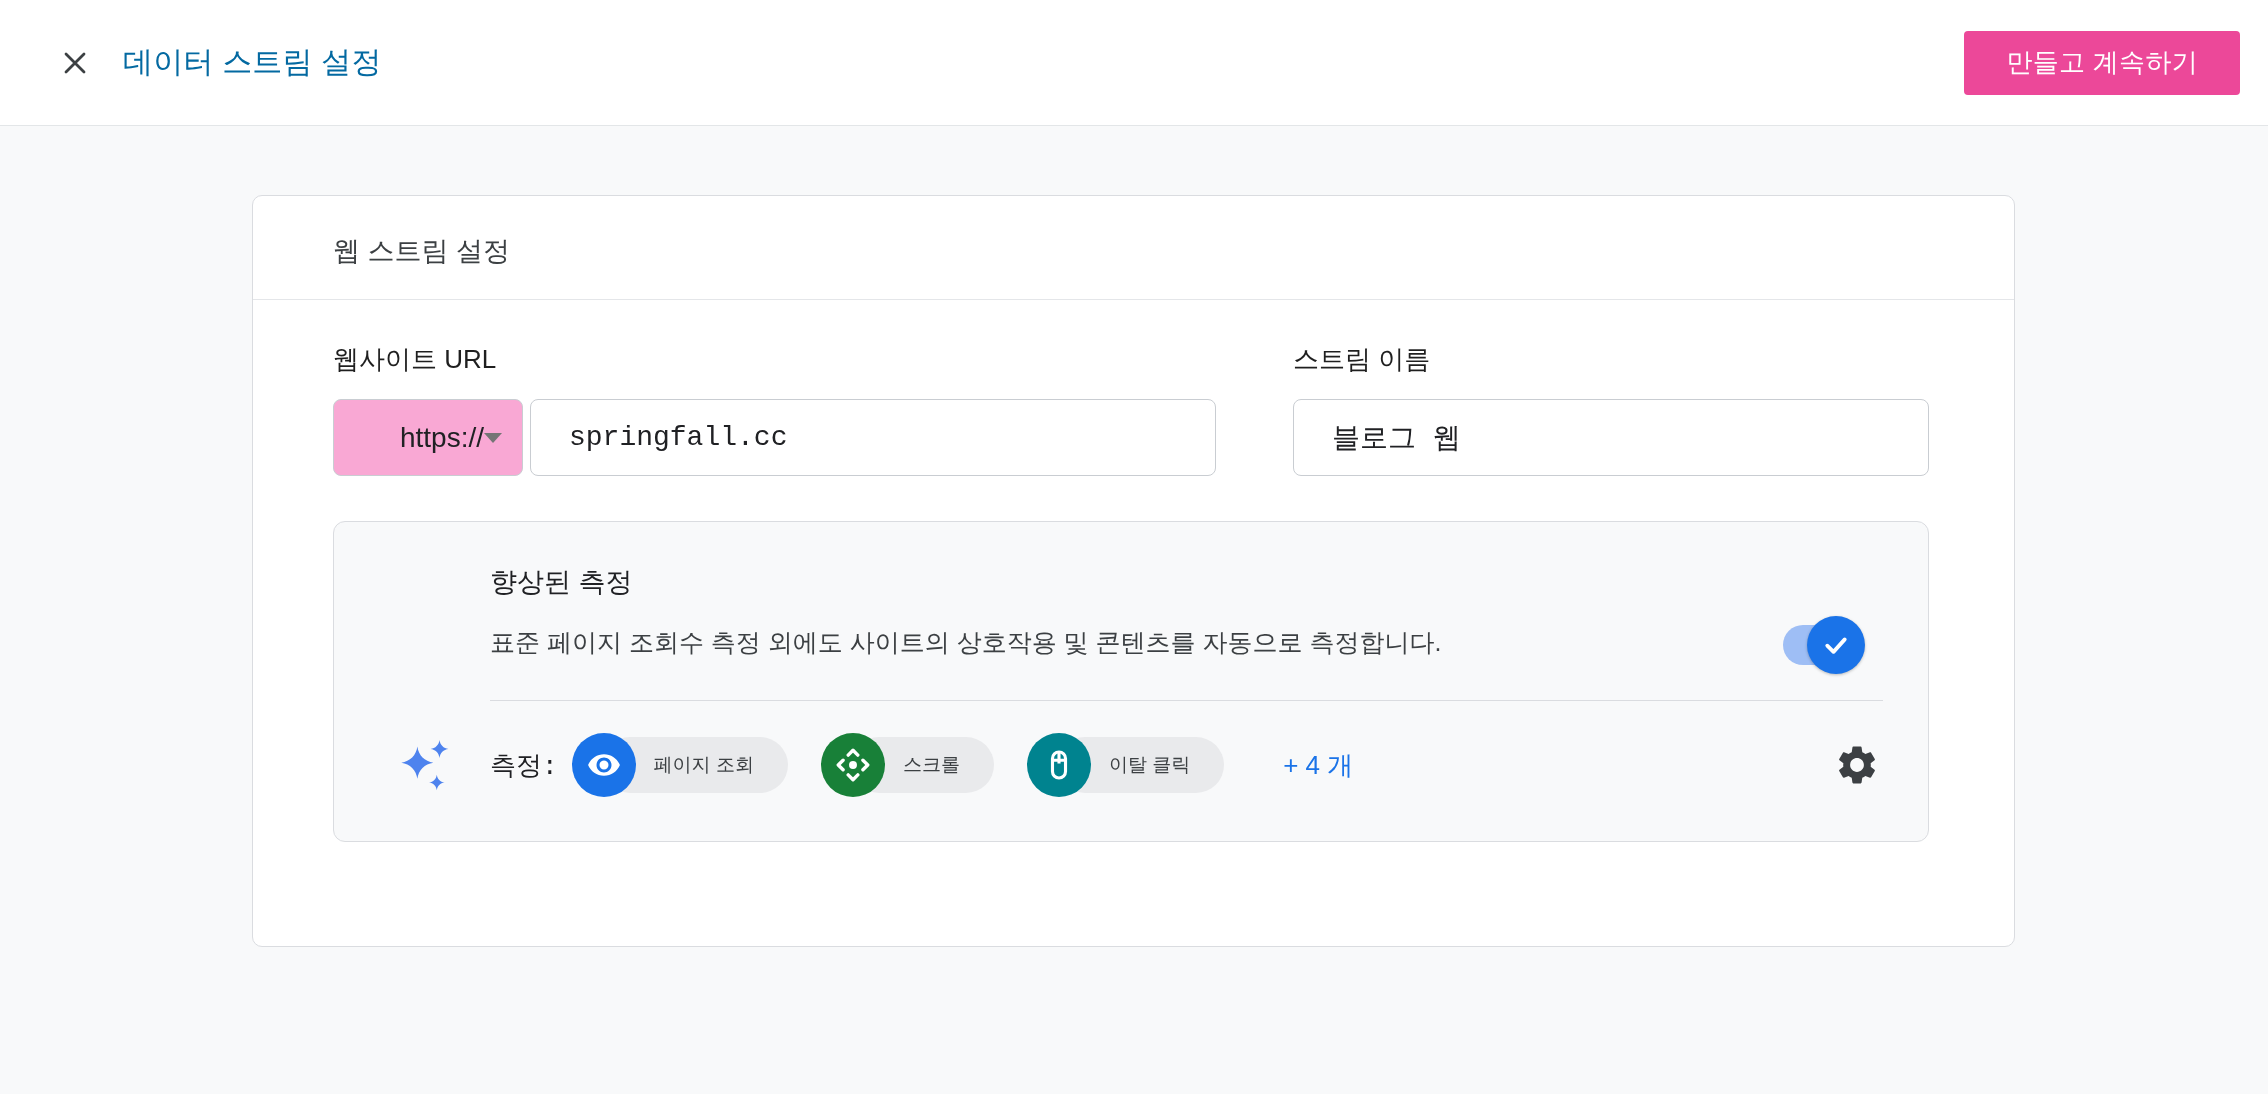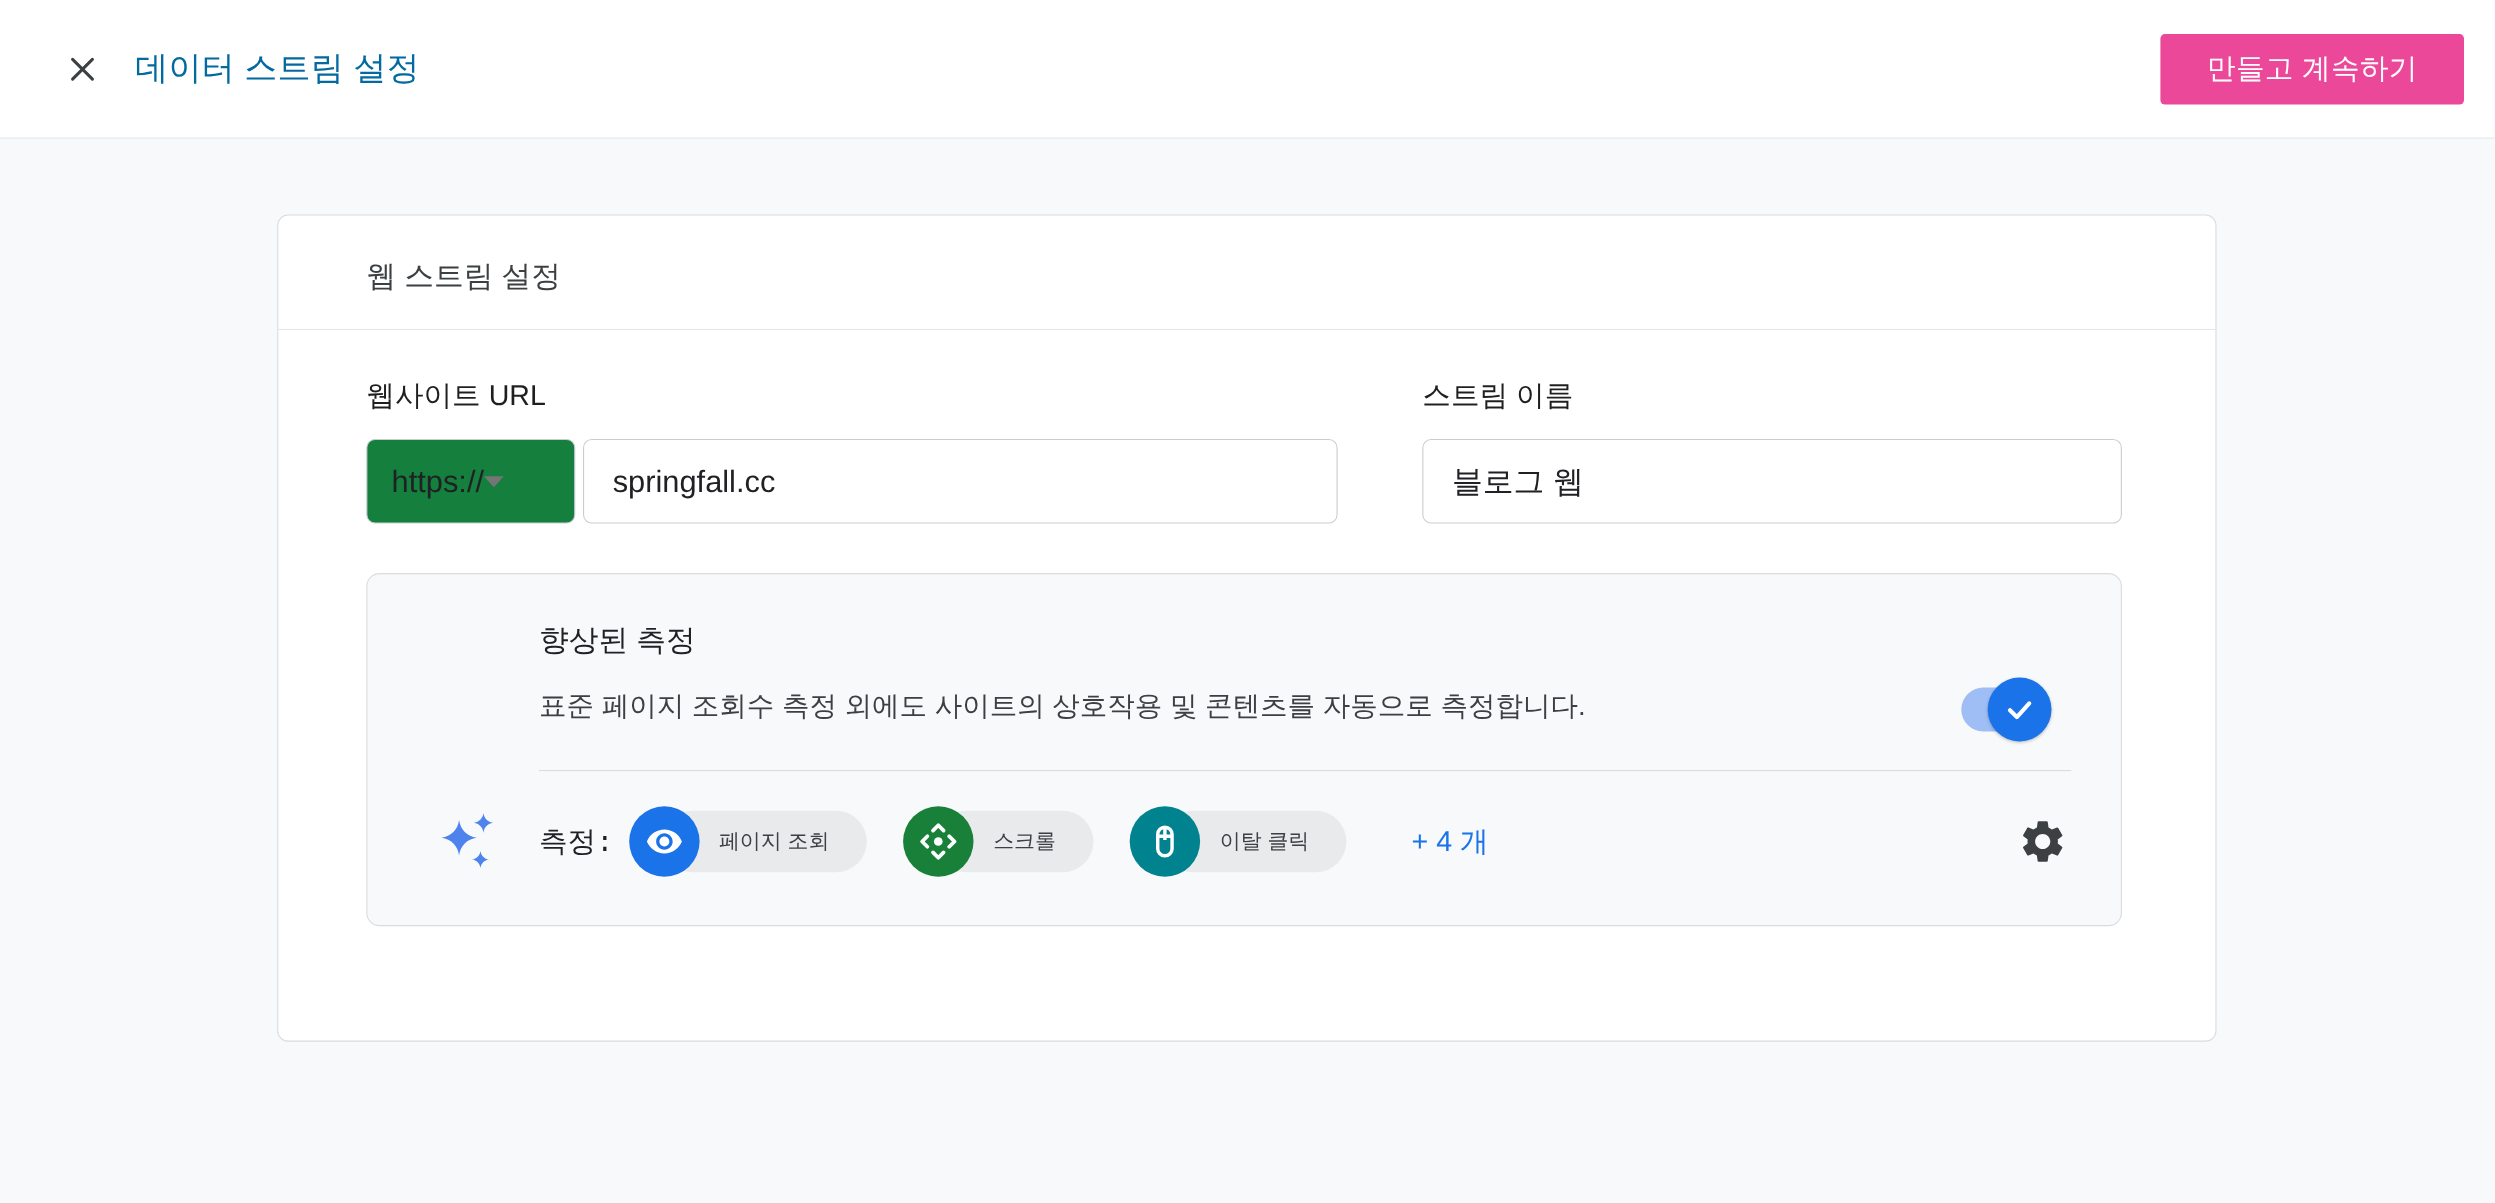--- a/index.html
+++ b/index.html
@@ -37,30 +37,30 @@
   }
   .card-body { padding:42px 85px 64px 80px; }
   
   .form-row { display:flex; gap:77px; }
   .field-group-url { width:883px; }
   .field-group-name { flex:1; }
   .field-label { font-size:26px; color:#1f1f1f; margin-bottom:22px; }
   .url-controls { display:flex; gap:7px; }
   .protocol-select {
     width:190px; height:77px; border:1px solid #c9cdd2; border-radius:8px;
-    background:#15803d; display:flex; align-items:center; justify-content:flex-start;
+    background:#f9a8d4; display:flex; align-items:center; justify-content:flex-end;
     padding:0 20px 0 22px; font-size:28px; color:#202124; cursor:pointer;
   }
   .caret-down {
     width:0; height:0; border-left:9px solid transparent;
     border-right:9px solid transparent; border-top:10px solid #757575;
   }
   .text-input {
     height:77px; border:1px solid #c9cdd2; border-radius:8px; background:#fff;
-    font-size:28px; color:#202124; padding:0 26px; font-family:Liberation Sans, sans-serif; outline:none;
+    font-size:28px; color:#202124; padding:0 38px; font-family:Liberation Mono, monospace; outline:none;
     width:100%;
   }
   .url-input { width:686px; }
   
   .enhanced-box {
     margin-top:45px; background:#f8f9fa; border:1px solid #dadce0;
     border-radius:12px; padding:36px 45px 44px 66px; position:relative;
     display:flex;
     align-items:flex-end;
   }

